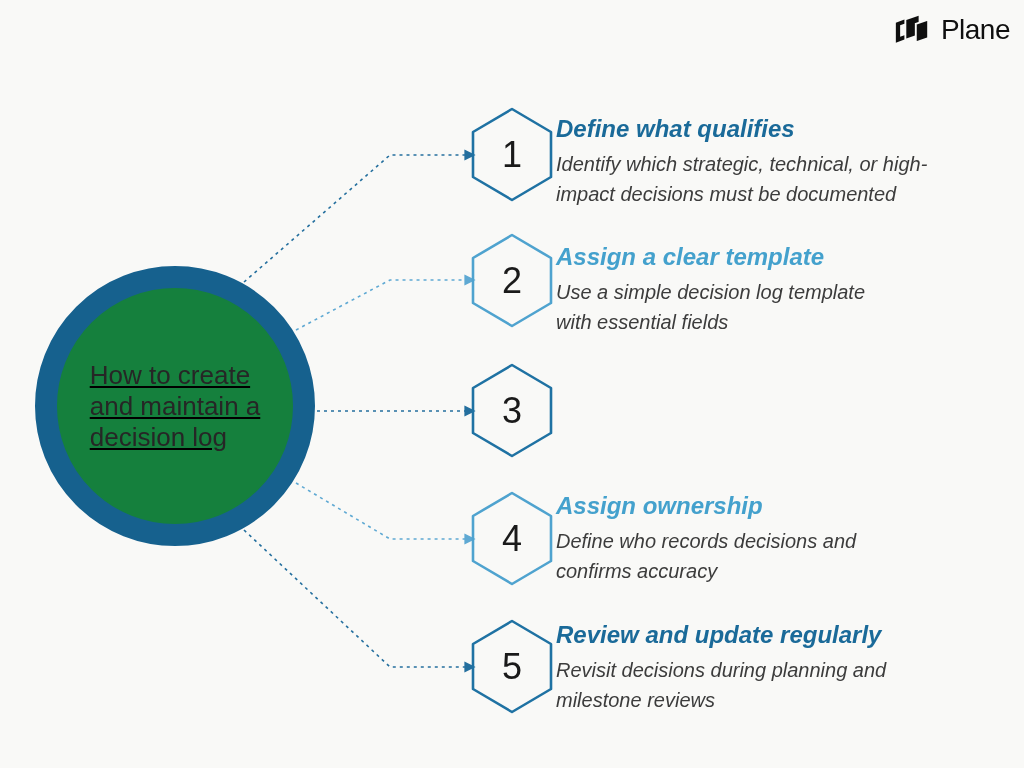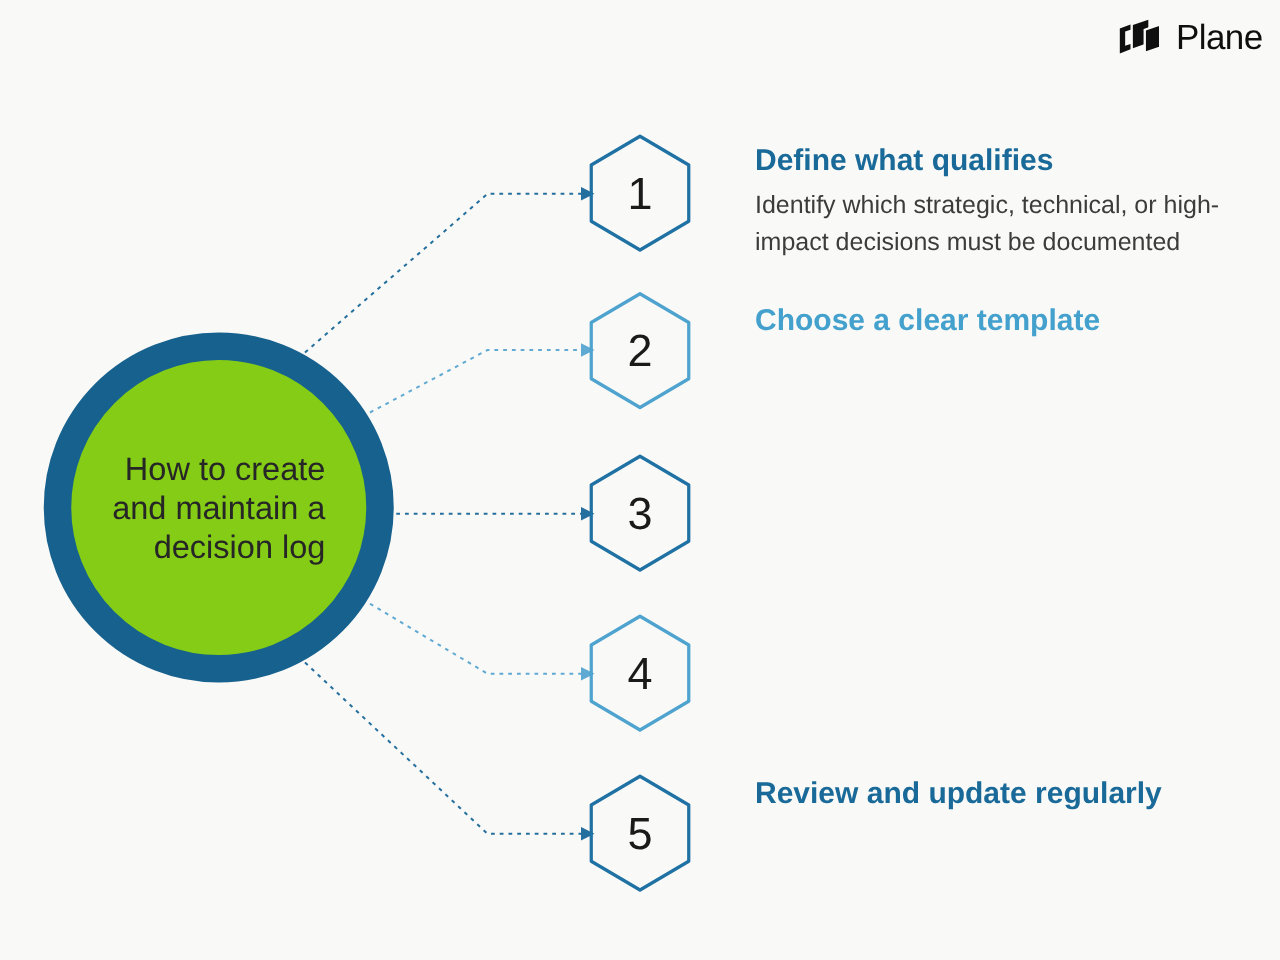--- a/index.html
+++ b/index.html
@@ -39,41 +39,41 @@
   .conn{fill:none;stroke-width:1.6;stroke-dasharray:3 4;}
   .conn-dark{stroke:var(--connector-dark);}
   .conn-light{stroke:var(--connector-light);}
   .arrow-dark{fill:var(--connector-dark);}
   .arrow-light{fill:var(--connector-light);}
 
   
   .hub{
     position:absolute;left:35px;top:266px;width:280px;height:280px;
     border:22px solid var(--ring-color);border-radius:50%;
-    background:#84cc16;
-    display:flex;align-items:center;justify-content:center;text-align:right;
+    background:#15803d;
+    display:flex;align-items:center;justify-content:center;text-align:left;text-decoration:underline;
   }
   .hub-title{
     font-size:26px;line-height:31px;font-weight:500;color:var(--title-color);
     white-space:pre-line;
   }
 
   
   .hex{position:absolute;left:469px;width:86px;height:97px;}
   .hex svg{display:block;width:86px;height:97px;}
   .hex polygon{fill:none;stroke:currentColor;stroke-width:2.6;stroke-linejoin:round;}
   .hex-dark{color:var(--hex-dark);}
   .hex-light{color:var(--hex-light);}
   .hex-number{
     position:absolute;inset:0;display:flex;align-items:center;justify-content:center;
     font-size:36px;font-weight:400;color:var(--number-color);
   }
 
   
-  .step-text{position:absolute;left:604px;width:400px;}
+  .step-text{position:absolute;left:556px;width:400px;font-style:italic;}
   .step-title{font-size:24px;font-weight:600;line-height:26px;margin-bottom:8px;}
   .tone-dark .step-title{color:var(--heading-dark);}
   .tone-light .step-title{color:var(--heading-light);}
   .step-desc{
     font-size:20px;line-height:29.5px;font-weight:400;color:var(--body-text);
     white-space:pre-line;
   }
 </style>
 </head>
 <body style="background: rgb(249, 249, 247);">
@@ -114,49 +114,56 @@
 impact decisions must be documented</div>
   </div>
 
   <div class="hex hex-light" style="top:232px">
     <svg viewBox="0 0 86 97">
         <polygon points="43,3 82,26 82,71 43,94 4,71 4,26"></polygon>
       </svg>
     <div class="hex-number">2</div>
   </div>
   <div class="step-text tone-light" style="top:244px">
-    <div class="step-title">Choose a clear template</div>
+    <div class="step-title">Assign a clear template</div>
+    <div class="step-desc">Use a simple decision log template
+with essential fields</div>
   </div>
 
   <div class="hex hex-dark" style="top:362px">
     <svg viewBox="0 0 86 97">
         <polygon points="43,3 82,26 82,71 43,94 4,71 4,26"></polygon>
       </svg>
     <div class="hex-number">3</div>
   </div>
   <div class="step-text tone-dark" style="top:371px">
   </div>
 
   <div class="hex hex-light" style="top:490px">
     <svg viewBox="0 0 86 97">
         <polygon points="43,3 82,26 82,71 43,94 4,71 4,26"></polygon>
       </svg>
     <div class="hex-number">4</div>
   </div>
   <div class="step-text tone-light" style="top:493px">
+    <div class="step-title">Assign ownership</div>
+    <div class="step-desc">Define who records decisions and
+confirms accuracy</div>
   </div>
 
   <div class="hex hex-dark" style="top:618px">
     <svg viewBox="0 0 86 97">
         <polygon points="43,3 82,26 82,71 43,94 4,71 4,26"></polygon>
       </svg>
     <div class="hex-number">5</div>
   </div>
   <div class="step-text tone-dark" style="top:622px">
     <div class="step-title">Review and update regularly</div>
+    <div class="step-desc">Revisit decisions during planning and
+milestone reviews</div>
   </div>
 
   <div class="brand">
     <svg class="brand-icon" viewBox="0 0 40 34">
       <path d="M3,10 L12,6.5 L12,11 L7.5,12.5 L7.5,24.5 L12,23 L12,27.5 L3,31 Z" fill="#0f0f0f"></path>
       <path d="M14,7 L27,2.5 L27,22 L14,26.5 Z" fill="#0f0f0f"></path>
       <path d="M24,11 L37,6.5 L37,26 L24,30.5 Z" fill="#0f0f0f" stroke="#f9f9f7" stroke-width="2"></path>
     </svg>
     <span class="brand-name">Plane</span>
   </div>

